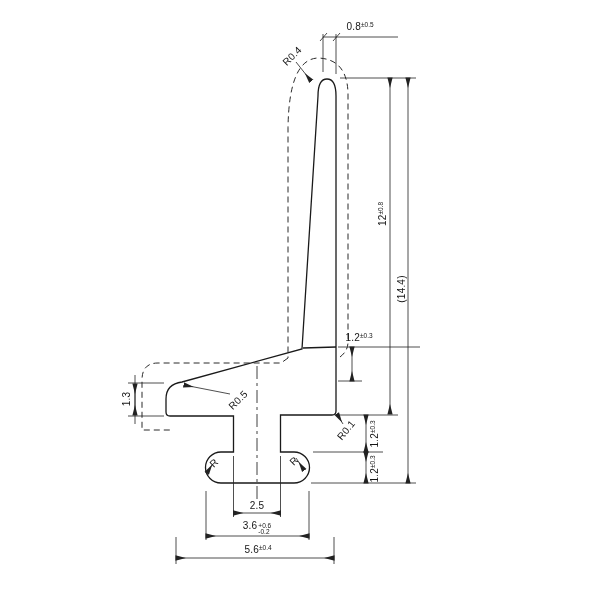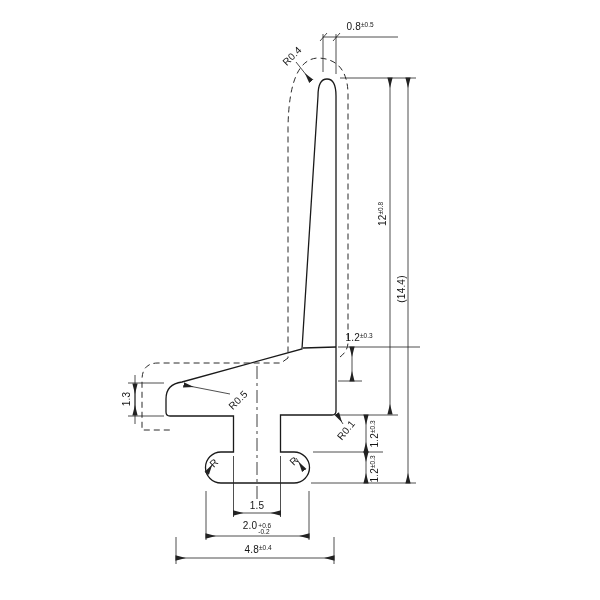--- a/index.html
+++ b/index.html
@@ -123,22 +123,22 @@
   <span class="lbl r90" style="left:374px;top:469px"><span>1.2</span><span class="tol">±0.3</span></span>
 
   <span class="lbl r90" style="left:126px;top:399px"><span>1.3</span></span>
 
   <span class="lbl r45" style="left:238px;top:400px"><span>R0.5</span></span>
 
   <span class="lbl r45" style="left:214px;top:463px"><span>R</span></span>
 
   <span class="lbl r45" style="left:294px;top:461px"><span>R</span></span>
 
-  <span class="lbl" style="left:257px;top:505px"><span>1.5</span></span>
+  <span class="lbl" style="left:257px;top:505px"><span>2.5</span></span>
 
-  <span class="lbl" style="left:257px;top:527px"><span>2.0</span><span class="stk">
+  <span class="lbl" style="left:257px;top:527px"><span>3.6</span><span class="stk">
         <span>+0.6</span>
         <span>-0.2</span>
       </span></span>
 
-  <span class="lbl" style="left:258px;top:549px"><span>4.8</span><span class="tol">±0.4</span></span>
+  <span class="lbl" style="left:258px;top:549px"><span>5.6</span><span class="tol">±0.4</span></span>
 
 </div>
 
 </body></html>

